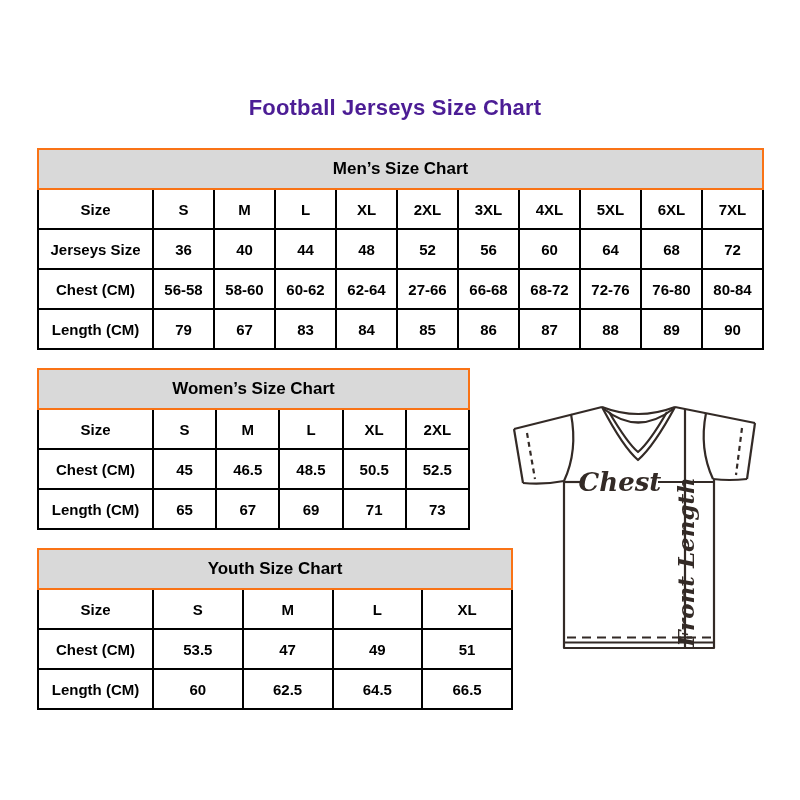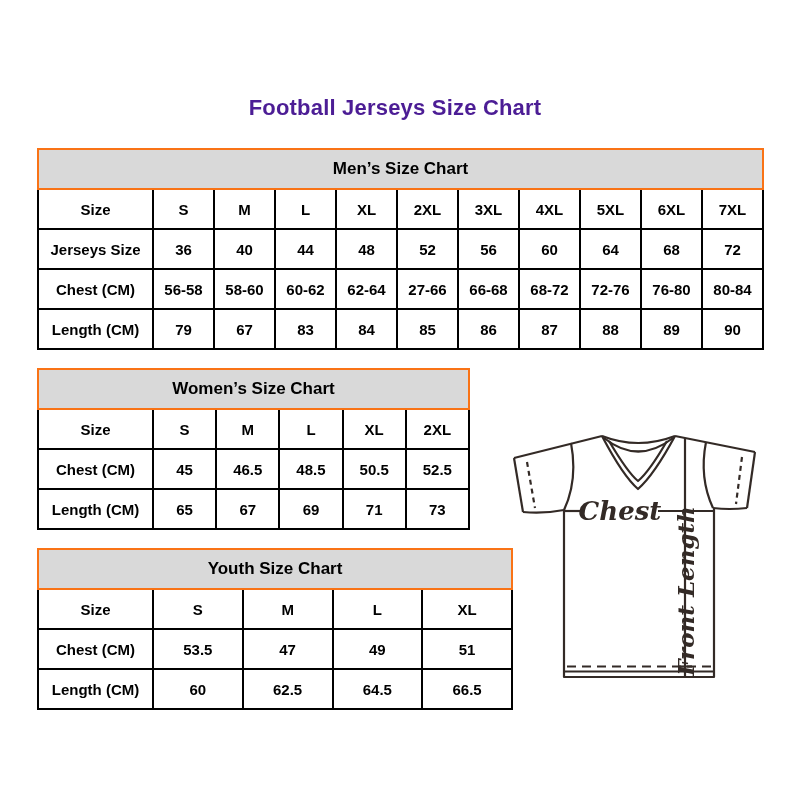--- a/index.html
+++ b/index.html
@@ -21,21 +21,21 @@
   }
   table.size-table td{
     border:2px solid #000;height:38px;font-size:15px;font-weight:bold;
     text-align:center;vertical-align:middle;color:#000;padding:0 1px;
     overflow:hidden;white-space:nowrap;
   }
   table.mens  {left:37px;top:148px;width:727px;}
   table.womens{left:37px;top:368px;width:433px;border-radius:14px;}
   table.youth {left:37px;top:548px;width:476px;}
   .jersey{
-    position:absolute;left:506px;top:428px;width:256px;height:260px;
+    position:absolute;left:506px;top:399px;width:256px;height:260px;
   }
   .jersey svg{width:100%;height:100%;display:block;}
 </style>
 </head>
 <body>
 
 <div class="page">
 
   <h1 class="title">Football Jerseys Size Chart</h1>
 

